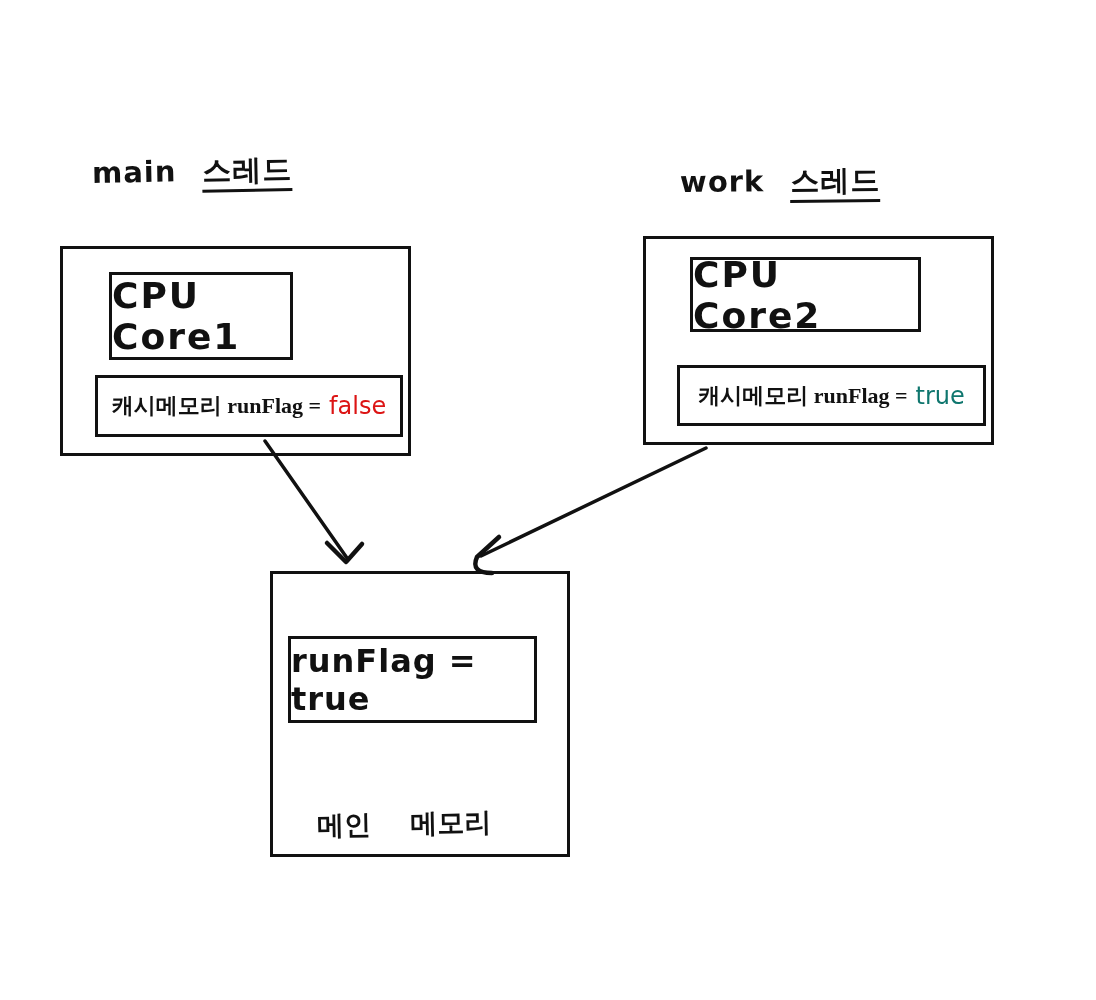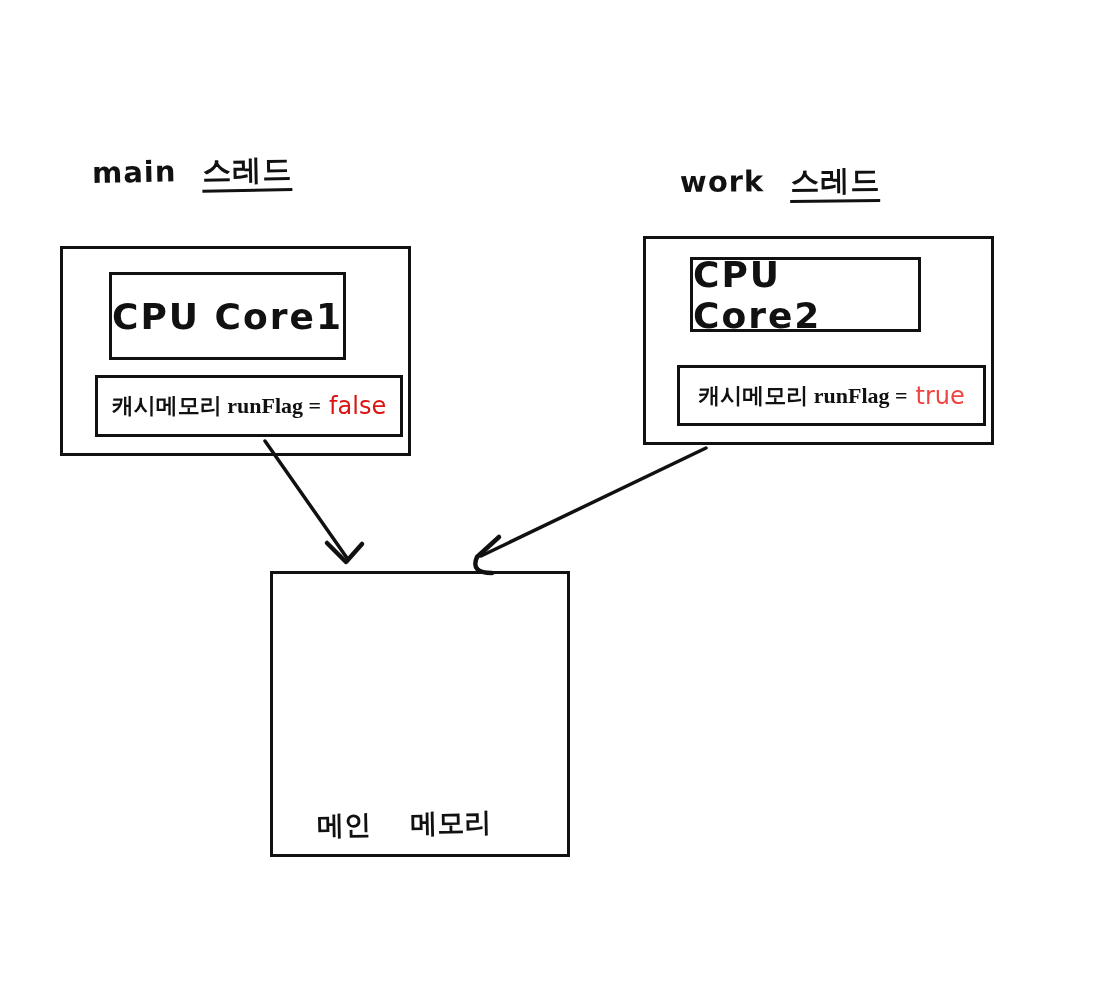--- a/index.html
+++ b/index.html
@@ -13,21 +13,21 @@
     position:absolute;font-size:29px;font-weight:600;letter-spacing:1px;
     white-space:nowrap;
   }
   .thread-label .ko{margin-left:26px;border-bottom:3px solid #111;padding-bottom:2px;}
   .cpu-box{display:flex;align-items:center;justify-content:center;}
   .cpu-box .cpu-text{font-size:36px;font-weight:600;letter-spacing:2px;}
   .cache-box{display:flex;align-items:center;justify-content:center;white-space:nowrap;}
   .cache-text{font-size:22px;font-weight:600;font-family:Liberation Serif, serif;}
   .cache-value{font-size:24px;font-weight:400;margin-left:8px;}
   .cache-value.is-false{color:#dc1414;}
-  .cache-value.is-true{color:#ef4444;}
+  .cache-value.is-true{color:#0f766e;}
   .mem-value-box{display:flex;align-items:center;justify-content:center;}
   .mem-value-text{font-size:32px;font-weight:600;letter-spacing:1px;}
   .mem-label{
     position:absolute;font-size:27px;font-weight:600;word-spacing:30px;
     white-space:nowrap;
   }
   .tilt-l{transform:rotate(-1.2deg);}
   .tilt-r{transform:rotate(-0.6deg);}
   svg.overlay{position:absolute;left:0;top:0;pointer-events:none;}
 </style>
@@ -38,40 +38,43 @@
 
   <div class="thread-label tilt-l" style="left:92px;top:152px;">
     <span>main</span><span class="ko">스레드</span>
   </div>
 
   <div class="thread-label tilt-r" style="left:680px;top:162px;">
     <span>work</span><span class="ko">스레드</span>
   </div>
 
   <div class="box" style="left:60px;top:246px;width:351px;height:210px;">
-    <div class="box cpu-box" style="left:46px;top:23px;width:237px;height:88px;">
+    <div class="box cpu-box" style="left:46px;top:23px;width:184px;height:88px;">
       <span class="cpu-text">CPU Core1</span>
     </div>
     <div class="box cache-box" style="left:32px;top:126px;width:308px;height:62px;">
       <span class="cache-text">캐시메모리 runFlag =</span>
       <span class="cache-value is-false">false</span>
     </div>
   </div>
 
   <div class="box" style="left:643px;top:236px;width:351px;height:209px;">
     <div class="box cpu-box" style="left:44px;top:18px;width:231px;height:75px;">
       <span class="cpu-text">CPU Core2</span>
     </div>
     <div class="box cache-box" style="left:31px;top:126px;width:309px;height:61px;">
       <span class="cache-text">캐시메모리 runFlag =</span>
       <span class="cache-value is-true">true</span>
     </div>
   </div>
 
   <div class="box" style="left:270px;top:571px;width:300px;height:286px;">
+    <div class="box mem-value-box" style="left:15px;top:62px;width:249px;height:87px;">
+      <span class="mem-value-text">runFlag = true</span>
+    </div>
     <div class="mem-label tilt-l" style="left:44px;top:232px;">메인 메모리</div>
   </div>
 
   <svg class="overlay" width="1096" height="1000" viewBox="0 0 1096 1000">
     <g stroke="#111" stroke-width="3.5" fill="none" stroke-linecap="round" stroke-linejoin="round">
 
       <g>
         <path d="M 265 441 L 347 558"></path>
         <path d="M 327 543 L 346 562 L 362 544" stroke-width="4.5"></path>
       </g>

